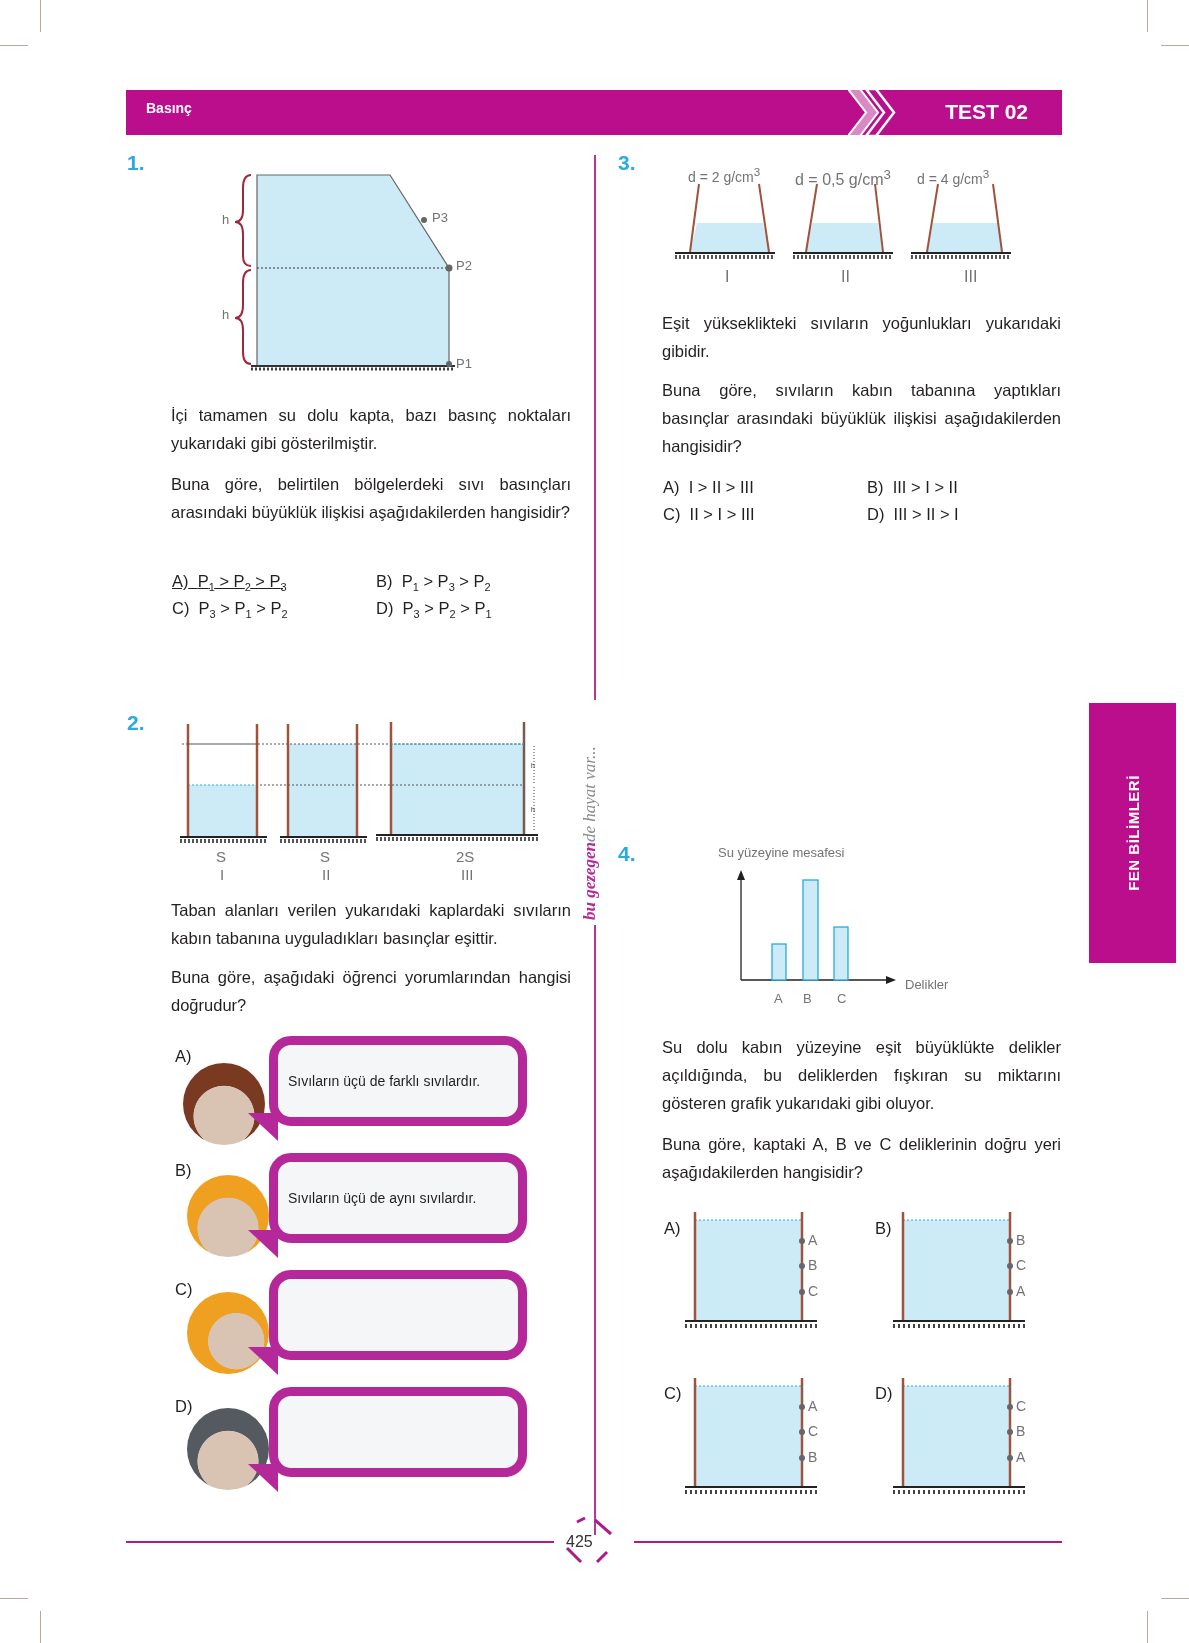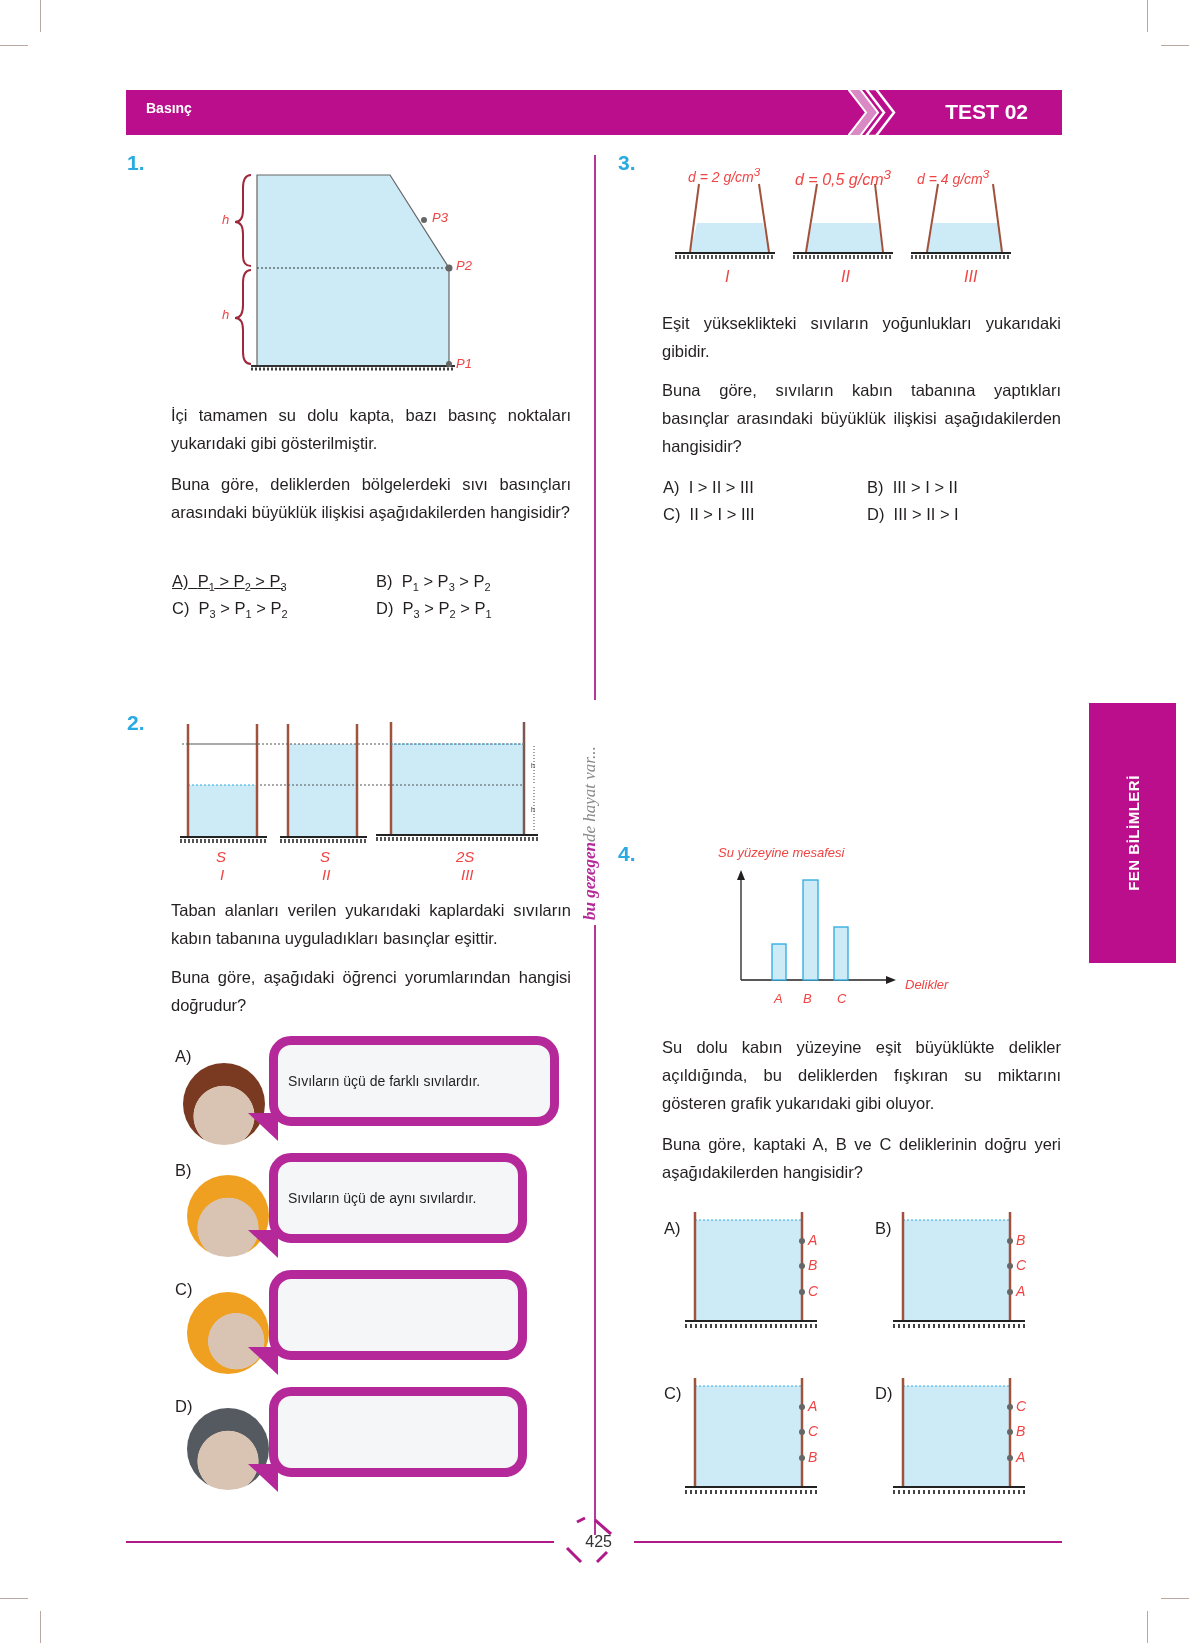--- a/index.html
+++ b/index.html
@@ -16,23 +16,23 @@
   .b{font-weight:normal;}
   .opt{position:absolute;font-size:16.5px;margin-top:8px;}
   .opt sub{font-size:11px;}
   .side-tab{position:absolute;left:1089px;top:703px;width:87px;height:260px;background:#bb0e8c;}
   .side-tab span{position:absolute;left:50%;top:50%;transform:translate(-50%,-50%) rotate(-90deg);color:#fff;font-weight:bold;font-size:15px;white-space:nowrap;letter-spacing:0.5px;}
   .bubble{position:absolute;border:9px solid #b5289a;border-radius:22px;background:#f4f6f8;width:240px;height:72px;}
   .bubble span{position:absolute;left:10px;top:50%;transform:translateY(-50%);font-size:14px;line-height:20px;}
   .bubble .tail{position:absolute;left:-30px;bottom:-24px;width:0;height:0;border-top:28px solid #b5289a;border-left:30px solid transparent;}
   .avatar{position:absolute;width:82px;height:82px;border-radius:50%;}
   .footer-line{position:absolute;top:1541px;height:2px;background:#b0198a;}
-  .pg{position:absolute;left:566px;top:1519px;width:46px;height:46px;text-align:right;line-height:46px;font-size:16px;color:#333;}
+  .pg{position:absolute;left:566px;top:1519px;width:46px;height:46px;text-align:left;line-height:46px;font-size:16px;color:#333;}
   .watermark{position:absolute;left:577px;top:720px;width:24px;height:200px;}
-  .lbl{position:absolute;font-size:13px;color:#ef4444;font-style:italic;}
+  .lbl{position:absolute;font-size:13px;color:#737373;}
 </style>
 </head>
 <body>
 
 <div class="crop" style="left:0;top:45px;width:28px;height:1px;"></div>
 <div class="crop" style="left:40px;top:0;width:1px;height:32px;"></div>
 <div class="crop" style="left:1161px;top:45px;width:28px;height:1px;"></div>
 <div class="crop" style="left:1147px;top:0;width:1px;height:32px;"></div>
 <div class="crop" style="left:0;top:1598px;width:28px;height:1px;"></div>
 <div class="crop" style="left:40px;top:1611px;width:1px;height:32px;"></div>
@@ -73,21 +73,21 @@
   <circle cx="234" cy="100" r="3.5" fill="#666"></circle>
   <circle cx="234" cy="196" r="3" fill="#666"></circle>
 </svg>
 <span class="lbl" style="left:222px;top:212px;">h</span>
 <span class="lbl" style="left:222px;top:307px;">h</span>
 <span class="lbl" style="left:432px;top:210px;">P3</span>
 <span class="lbl" style="left:456px;top:258px;">P2</span>
 <span class="lbl" style="left:456px;top:356px;">P1</span>
 
 <div class="p" style="left:171px;top:401px;width:400px;">İçi tamamen su dolu kapta, bazı basınç noktaları yukarıdaki gibi gösterilmiştir.</div>
-<div class="p b" style="left:171px;top:470px;width:400px;">Buna göre, deliklerden bölgelerdeki sıvı basınçları arasındaki büyüklük ilişkisi aşağıdakilerden hangisidir?</div>
+<div class="p b" style="left:171px;top:470px;width:400px;">Buna göre, belirtilen bölgelerdeki sıvı basınçları arasındaki büyüklük ilişkisi aşağıdakilerden hangisidir?</div>
 
 <div class="opt" style="left:172px;top:564px;text-decoration:underline;">
   <span>A)</span>&nbsp; <span>P</span><sub>1</sub><span> &gt; P</span><sub>2</sub><span> &gt; P</span><sub>3</sub>
 </div>
 <div class="opt" style="left:376px;top:564px;">
   <span>B)</span>&nbsp; <span>P</span><sub>1</sub><span> &gt; P</span><sub>3</sub><span> &gt; P</span><sub>2</sub>
 </div>
 <div class="opt" style="left:172px;top:591px;">
   <span>C)</span>&nbsp; <span>P</span><sub>3</sub><span> &gt; P</span><sub>1</sub><span> &gt; P</span><sub>2</sub>
 </div>
@@ -132,21 +132,21 @@
 <span class="lbl" style="left:320px;top:848px;font-size:15px;">S</span>
 <span class="lbl" style="left:322px;top:866px;font-size:15px;">II</span>
 <span class="lbl" style="left:456px;top:848px;font-size:15px;">2S</span>
 <span class="lbl" style="left:461px;top:866px;font-size:15px;">III</span>
 
 <div class="p" style="left:171px;top:896px;width:400px;">Taban alanları verilen yukarıdaki kaplardaki sıvıların kabın tabanına uyguladıkları basınçlar eşittir.</div>
 <div class="p b" style="left:171px;top:963px;width:400px;">Buna göre, aşağıdaki öğrenci yorumlarından hangisi doğrudur?</div>
 
 <div class="opt" style="left:175px;top:1039px;">A)</div>
 <div class="avatar" style="left:183px;top:1063px;background:radial-gradient(circle at 50% 65%,#d9c4b4 45%,#7a3a22 46%);"></div>
-<div class="bubble" style="left:269px;top:1036px;padding-left:32px;">
+<div class="bubble" style="left:269px;top:1036px;">
   <div class="tail"></div>
     <span>Sıvıların üçü de farklı sıvılardır.</span>
 </div>
 
 <div class="opt" style="left:175px;top:1153px;">B)</div>
 <div class="avatar" style="left:187px;top:1175px;background:radial-gradient(circle at 50% 65%,#d9c4b4 45%,#f0a020 46%);"></div>
 <div class="bubble" style="left:269px;top:1153px;">
   <div class="tail"></div>
     <span>Sıvıların üçü de aynı sıvılardır.</span>
 </div>

